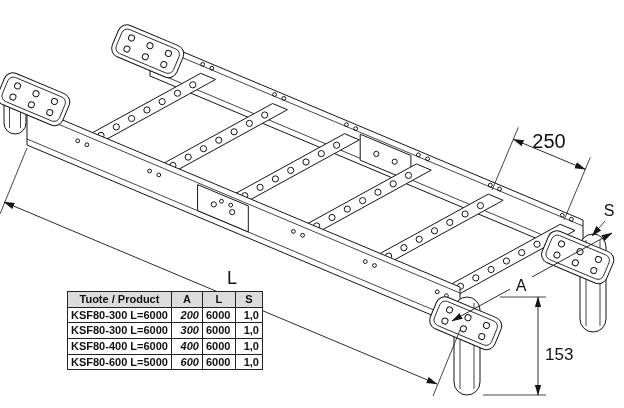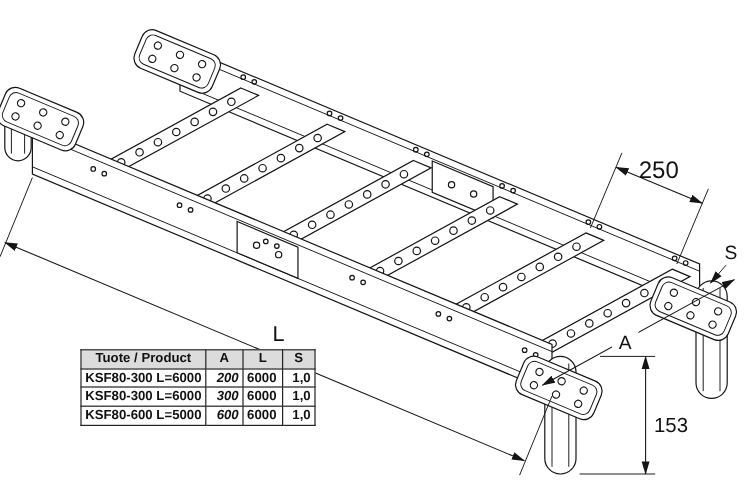--- a/index.html
+++ b/index.html
@@ -191,20 +191,26 @@
         <td class="num-l">6000</td>
         <td class="num-s">1,0</td>
       </tr>
       <tr>
         <td class="prod">KSF80-300 L=6000</td>
         <td class="num-a">300</td>
         <td class="num-l">6000</td>
         <td class="num-s">1,0</td>
       </tr>
       <tr>
+        <td class="prod">KSF80-400 L=6000</td>
+        <td class="num-a">400</td>
+        <td class="num-l">6000</td>
+        <td class="num-s">1,0</td>
+      </tr>
+      <tr>
         <td class="prod">KSF80-600 L=5000</td>
         <td class="num-a">600</td>
         <td class="num-l">6000</td>
         <td class="num-s">1,0</td>
       </tr>
     </tbody>
   </table>
 
 </div>
 

